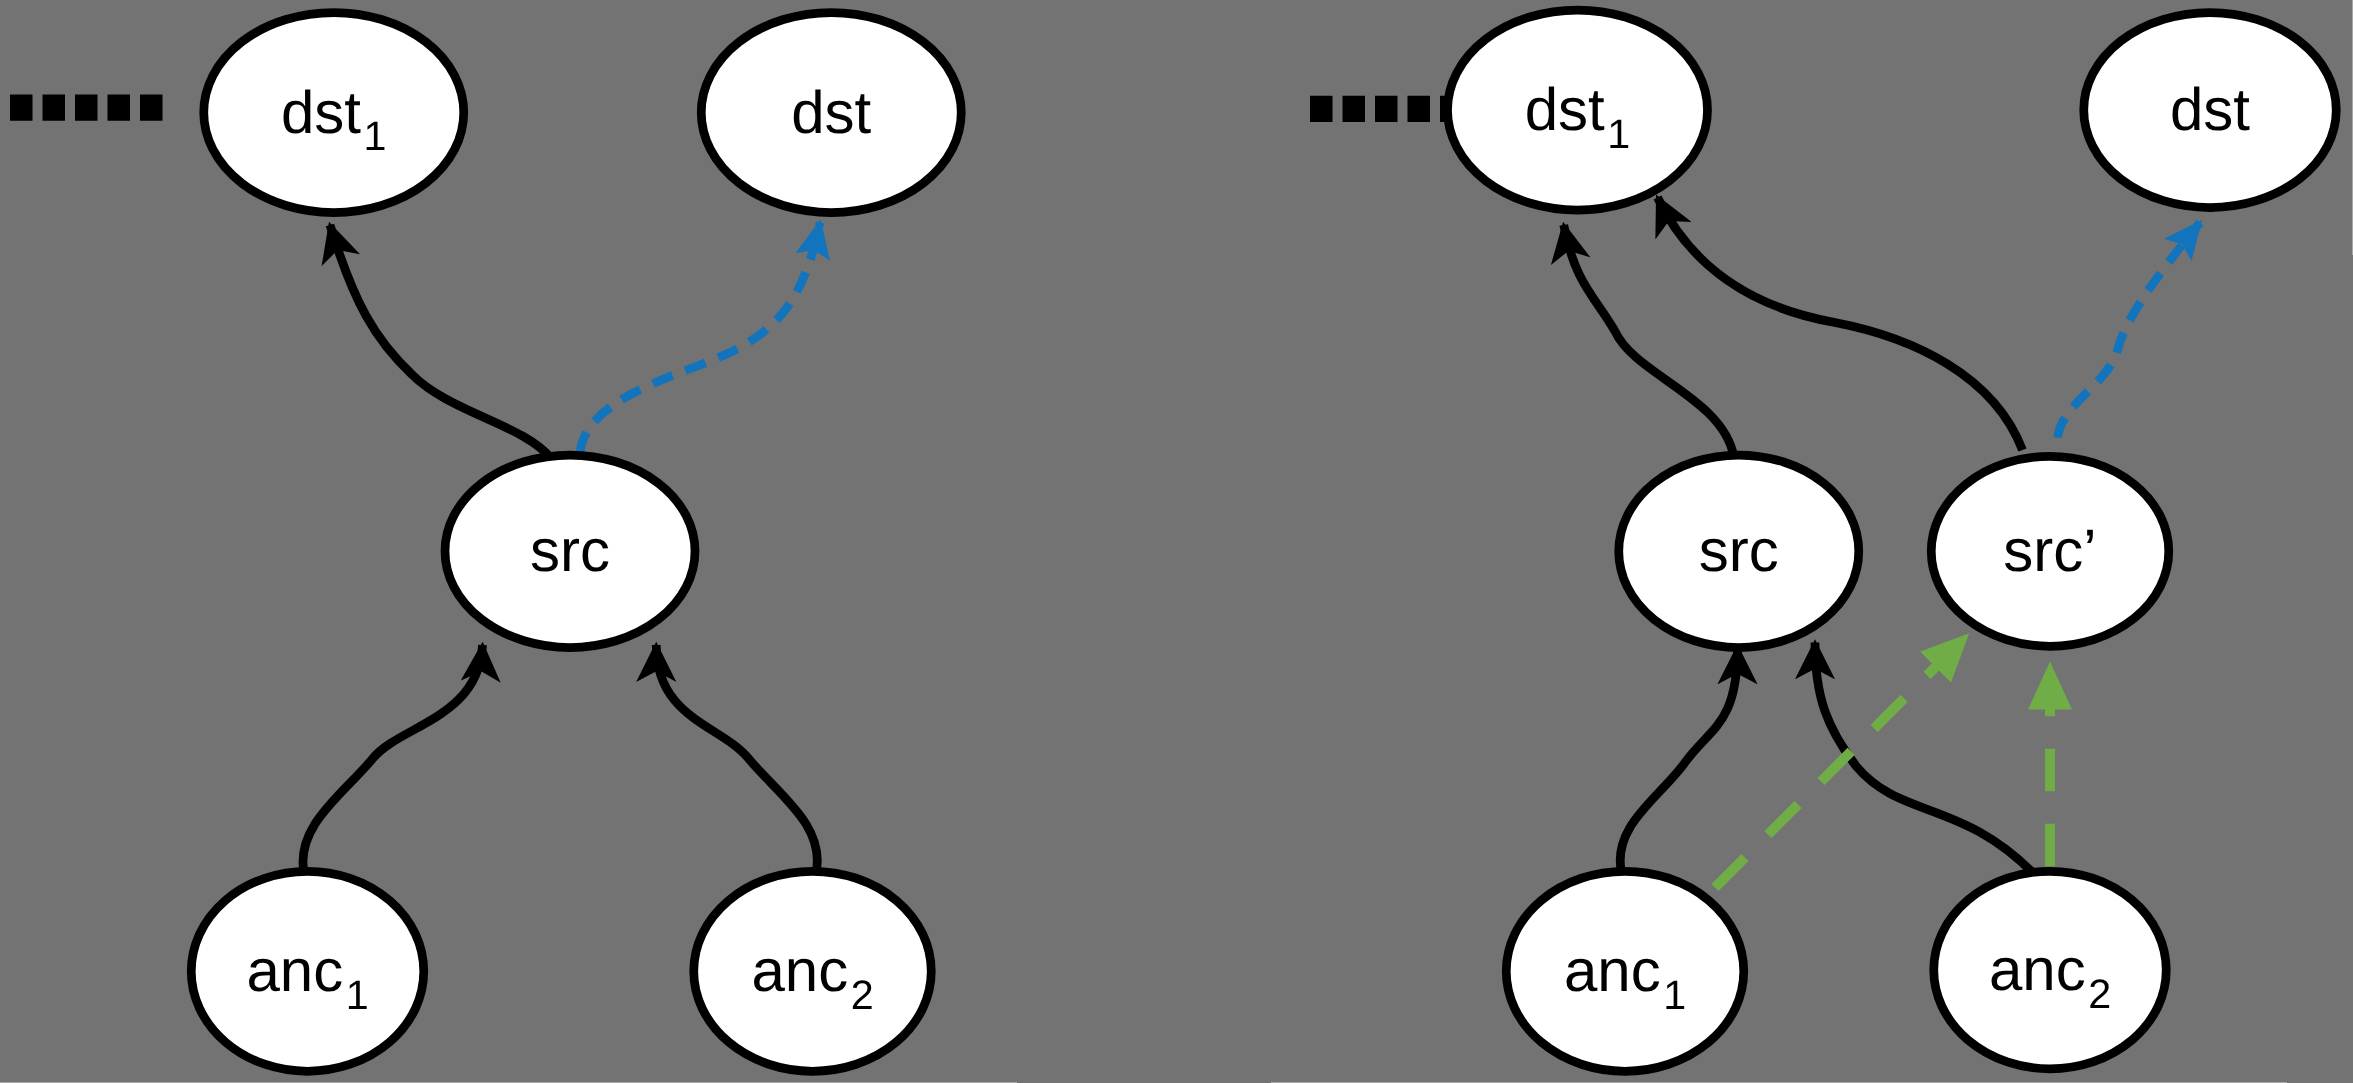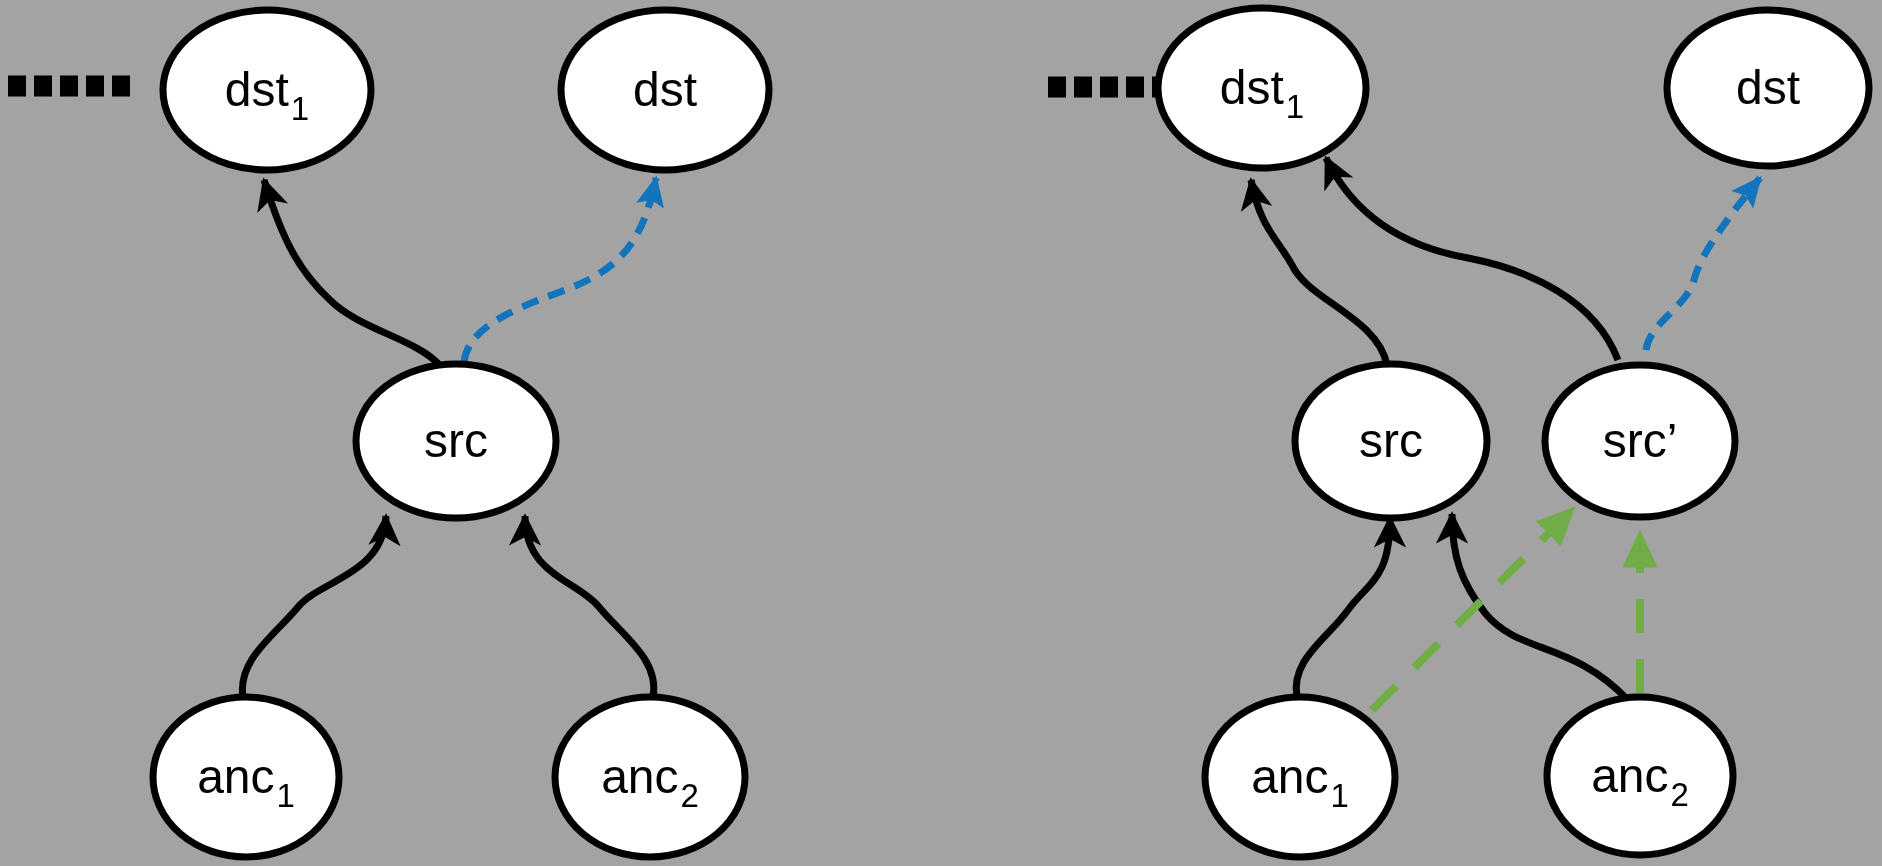--- a/index.html
+++ b/index.html
@@ -1,16 +1,16 @@
 <!DOCTYPE html>
 <html><head>
 <meta charset="utf-8">
 <style>
   html,body{margin:0;padding:0;background:#ffffff;}
-  .canvas{width:1882px;height:866px;background:#a3a3a3;}
+  .canvas{width:1882px;height:866px;background:#737373;}
   svg{display:block;width:100%;height:100%;}
   .node-ellipse{fill:#ffffff;stroke:#000000;stroke-width:7;}
   .edge{fill:none;stroke-width:7;}
   .edge.dashed-blue{stroke-dasharray:17 11;}
   .edge.dashed-green{stroke-width:8;stroke-dasharray:34 26;}
   .dots{stroke-width:21;stroke-dasharray:18 8;}
   text.node-label{font-family:"Liberation Sans",sans-serif;font-size:48px;fill:#000000;text-anchor:middle;}
   tspan.sub{font-size:33px;}
 </style>
 </head>

